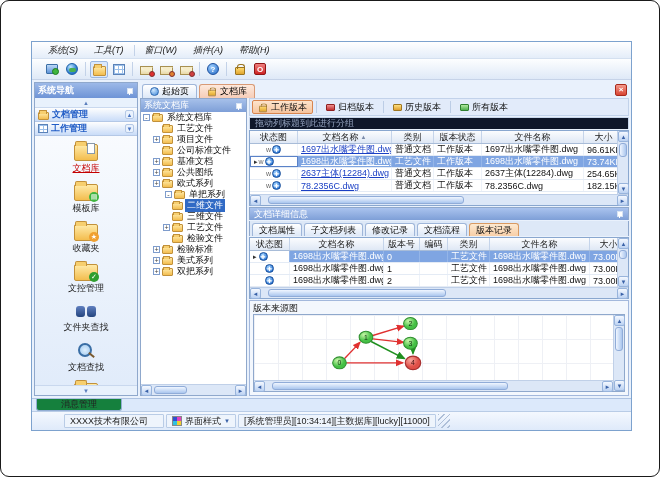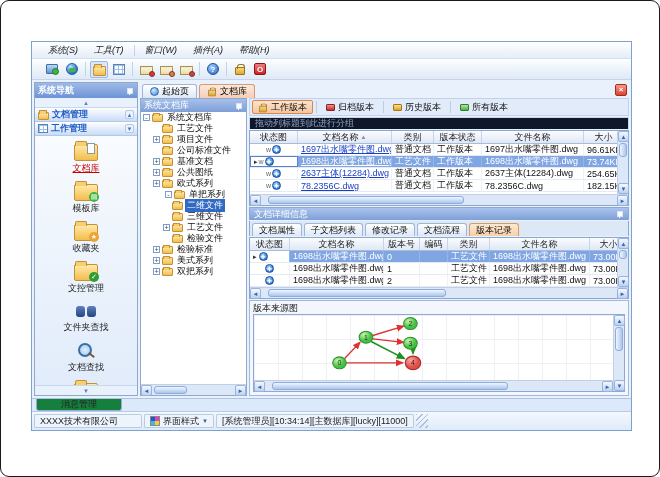--- a/index.html
+++ b/index.html
@@ -678,21 +678,21 @@
       </div>
     </div>
 
     <div class="msgbar">
       <div class="msgtab">
           <span>消息管理</span>
         </div>
     </div>
 
     <div class="statusbar">
-      <div class="seg" style="width:108px;">
+      <div class="seg" style="width:100px;margin-left:30px;">
           <span>XXXX技术有限公司</span>
         </div>
       <div class="seg">
         <span class="styleico"></span>
         <span>界面样式</span>
         <span class="dd">▼</span>
       </div>
       <div class="seg">
           <span>[系统管理员][10:34:14][主数据库][lucky][11000]</span>
         </div>

